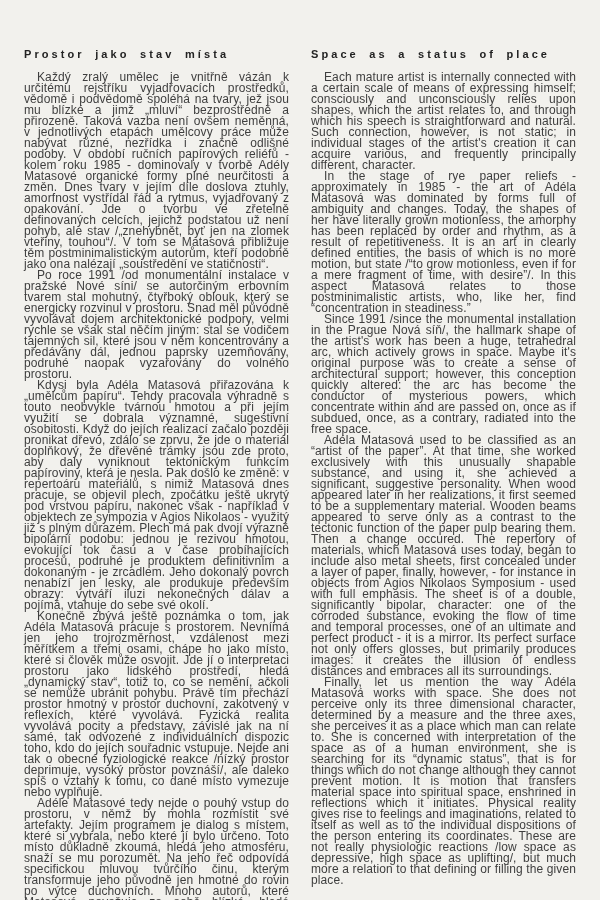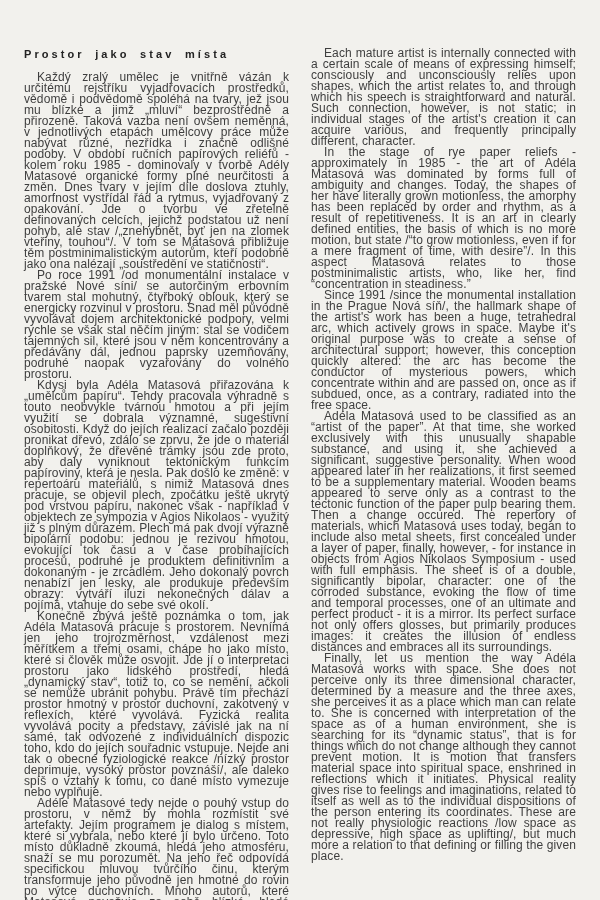--- a/index.html
+++ b/index.html
@@ -50,20 +50,21 @@
   <div class="column" lang="cs">
     <h2 class="col-title">Prostor jako stav místa</h2>
     <p class="para">Každý zralý umělec je vnitřně vázán k určitému rejstříku vyjadřovacích prostředků, vědomě i podvědomě spoléhá na tvary, jež jsou mu blízké a jimž „mluví“ bezprostředně a přirozeně. Taková vazba není ovšem neměnná, v jednotlivých etapách umělcovy práce může nabývat různé, nezřídka i značně odlišné podoby. V období ručních papírových reliéfů - kolem roku 1985 - dominovaly v tvorbě Adély Matasové organické formy plné neurčitosti a změn. Dnes tvary v jejím díle doslova ztuhly, amorfnost vystřídal řád a rytmus, vyjadřovaný z opakování. Jde o tvorbu ve zřetelně definovaných celcích, jejichž podstatou už není pohyb, ale stav /„znehybnět, byť jen na zlomek vteřiny, touhou“/. V tom se Matasová přibližuje těm postminimalistickým autorům, kteří podobně jako ona nalézají „soustředění ve statičnosti“.</p>
     <p class="para">Po roce 1991 /od monumentální instalace v pražské Nové síni/ se autorčiným erbovním tvarem stal mohutný, čtyřboký oblouk, který se energicky rozvinul v prostoru. Snad měl původně vyvolávat dojem architektonické podpory, velmi rychle se však stal něčím jiným: stal se vodičem tajemných sil, které jsou v něm koncentrovány a předávány dál, jednou paprsky uzemňovány, podruhé naopak vyzařovány do volného prostoru.</p>
     <p class="para">Kdysi byla Adéla Matasová přiřazována k „umělcům papíru“. Tehdy pracovala výhradně s touto neobvykle tvárnou hmotou a při jejím využití se dobrala významné, sugestivní osobitosti. Když do jejích realizací začalo později pronikat dřevo, zdálo se zprvu, že jde o materiál doplňkový, že dřevěné trámky jsou zde proto, aby daly vyniknout tektonickým funkcím papíroviny, která je nesla. Pak došlo ke změně: v repertoáru materiálů, s nimiž Matasová dnes pracuje, se objevil plech, zpočátku ještě ukrytý pod vrstvou papíru, nakonec však - například v objektech ze sympozia v Agios Nikolaos - využitý již s plným důrazem. Plech má pak dvojí výrazně bipolární podobu: jednou je rezivou hmotou, evokující tok času a v čase probíhajících procesů, podruhé je produktem definitivním a dokonaným - je zrcadlem. Jeho dokonalý povrch nenabízí jen lesky, ale produkuje především obrazy: vytváří iluzi nekonečných dálav a pojímá, vtahuje do sebe své okolí.</p>
     <p class="para">Konečně zbývá ještě poznámka o tom, jak Adéla Matasová pracuje s prostorem. Nevnímá jen jeho trojrozměrnost, vzdálenost mezi měřítkem a třemi osami, chápe ho jako místo, které si člověk může osvojit. Jde jí o interpretaci prostoru jako lidského prostředí, hledá „dynamický stav“, totiž to, co se nemění, ačkoli se nemůže ubránit pohybu. Právě tím přechází prostor hmotný v prostor duchovní, zakotvený v reflexích, které vyvolává. Fyzická realita vyvolává pocity a představy, závislé jak na ní samé, tak odvozené z individuálních dispozic toho, kdo do jejích souřadnic vstupuje. Nejde ani tak o obecné fyziologické reakce /nízký prostor deprimuje, vysoký prostor povznáší/, ale daleko spíš o vztahy k tomu, co dané místo vymezuje nebo vyplňuje.</p>
     <p class="para">Adéle Matasové tedy nejde o pouhý vstup do prostoru, v němž by mohla rozmístit své artefakty. Jejím programem je dialog s místem, které si vybrala, nebo které jí bylo určeno. Toto místo důkladně zkoumá, hledá jeho atmosféru, snaží se mu porozumět. Na jeho řeč odpovídá specifickou mluvou tvůrčího činu, kterým transformuje jeho původně jen hmotné do rovin po výtce duchovních. Mnoho autorů, které Matasová považuje za sobě blízké, hledá podobné proměny, i velmi radikální racionalita se konec konců obrací k transcendenci. /Tím procesem prošla na počátku</p>
   </div>
 
   <div class="column" lang="en">
+    <h2 class="col-title">Space as a status of place</h2>
     <p class="para">Each mature artist is internally connected with a certain scale of means of expressing himself; consciously and unconsciously relies upon shapes, which the artist relates to, and through which his speech is straightforward and natural. Such connection, however, is not static; in individual stages of the artist's creation it can acquire various, and frequently principally different, character.</p>
     <p class="para">In the stage of rye paper reliefs - approximately in 1985 - the art of Adéla Matasová was dominated by forms full of ambiguity and changes. Today, the shapes of her have literally grown motionless, the amorphy has been replaced by order and rhythm, as a result of repetitiveness. It is an art in clearly defined entities, the basis of which is no more motion, but state /“to grow motionless, even if for a mere fragment of time, with desire”/. In this aspect Matasová relates to those postminimalistic artists, who, like her, find “concentration in steadiness.”</p>
     <p class="para">Since 1991 /since the monumental installation in the Prague Nová síň/, the hallmark shape of the artist's work has been a huge, tetrahedral arc, which actively grows in space. Maybe it's original purpose was to create a sense of architectural support; however, this conception quickly altered: the arc has become the conductor of mysterious powers, which concentrate within and are passed on, once as if subdued, once, as a contrary, radiated into the free space.</p>
     <p class="para">Adéla Matasová used to be classified as an “artist of the paper”. At that time, she worked exclusively with this unusually shapable substance, and using it, she achieved a significant, suggestive personality. When wood appeared later in her realizations, it first seemed to be a supplementary material. Wooden beams appeared to serve only as a contrast to the tectonic function of the paper pulp bearing them. Then a change occured. The repertory of materials, which Matasová uses today, began to include also metal sheets, first concealed under a layer of paper, finally, however, - for instance in objects from Agios Nikolaos Symposium - used with full emphasis. The sheet is of a double, significantly bipolar, character: one of the corroded substance, evoking the flow of time and temporal processes, one of an ultimate and perfect product - it is a mirror. Its perfect surface not only offers glosses, but primarily produces images: it creates the illusion of endless distances and embraces all its surroundings.</p>
     <p class="para">Finally, let us mention the way Adéla Matasová works with space. She does not perceive only its three dimensional character, determined by a measure and the three axes, she perceives it as a place which man can relate to. She is concerned with interpretation of the space as of a human environment, she is searching for its “dynamic status”, that is for things which do not change although they cannot prevent motion. It is motion that transfers material space into spiritual space, enshrined in reflections which it initiates. Physical reality gives rise to feelings and imaginations, related to itself as well as to the individual dispositions of the person entering its coordinates. These are not really physiologic reactions /low space as depressive, high space as uplifting/, but much more a relation to that defining or filling the given place.</p>
   </div>
 
 </div>
 
 </body></html>

